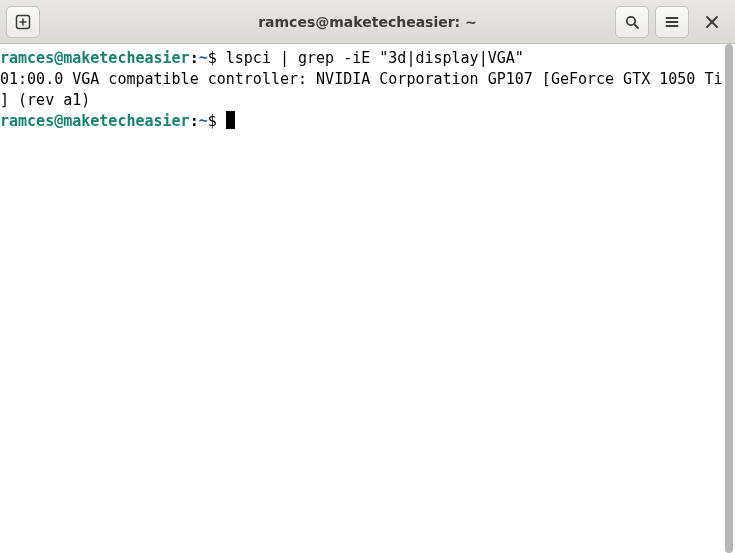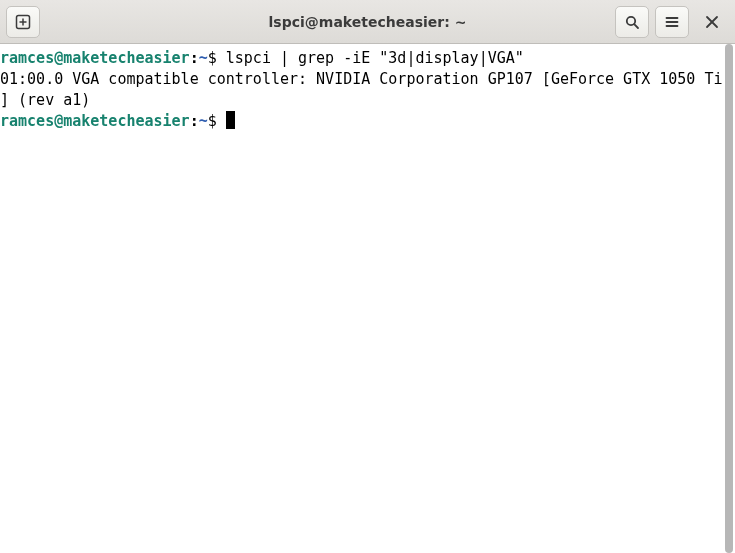--- a/index.html
+++ b/index.html
@@ -104,21 +104,21 @@
 <div class="titlebar">
   <button class="hbtn">
     <span>
       <svg width="16" height="16" viewBox="0 0 16 16">
         <rect x="1.5" y="1.5" width="13" height="13" rx="2" fill="none" stroke="#3b3b3b" stroke-width="1.5"></rect>
         <line x1="8" y1="4.5" x2="8" y2="11.5" stroke="#3b3b3b" stroke-width="1.5"></line>
         <line x1="4.5" y1="8" x2="11.5" y2="8" stroke="#3b3b3b" stroke-width="1.5"></line>
       </svg>
     </span>
   </button>
-  <div class="window-title">lspci@maketecheasier: ~</div>
+  <div class="window-title">ramces@maketecheasier: ~</div>
   <div class="title-spacer"></div>
   <button class="hbtn">
     <span>
       <svg width="16" height="16" viewBox="0 0 16 16">
         <circle cx="7" cy="7" r="4.2" fill="none" stroke="#3b3b3b" stroke-width="1.8"></circle>
         <line x1="10.2" y1="10.2" x2="14" y2="14" stroke="#3b3b3b" stroke-width="1.8" stroke-linecap="round"></line>
       </svg>
     </span>
   </button>
   <button class="hbtn">

